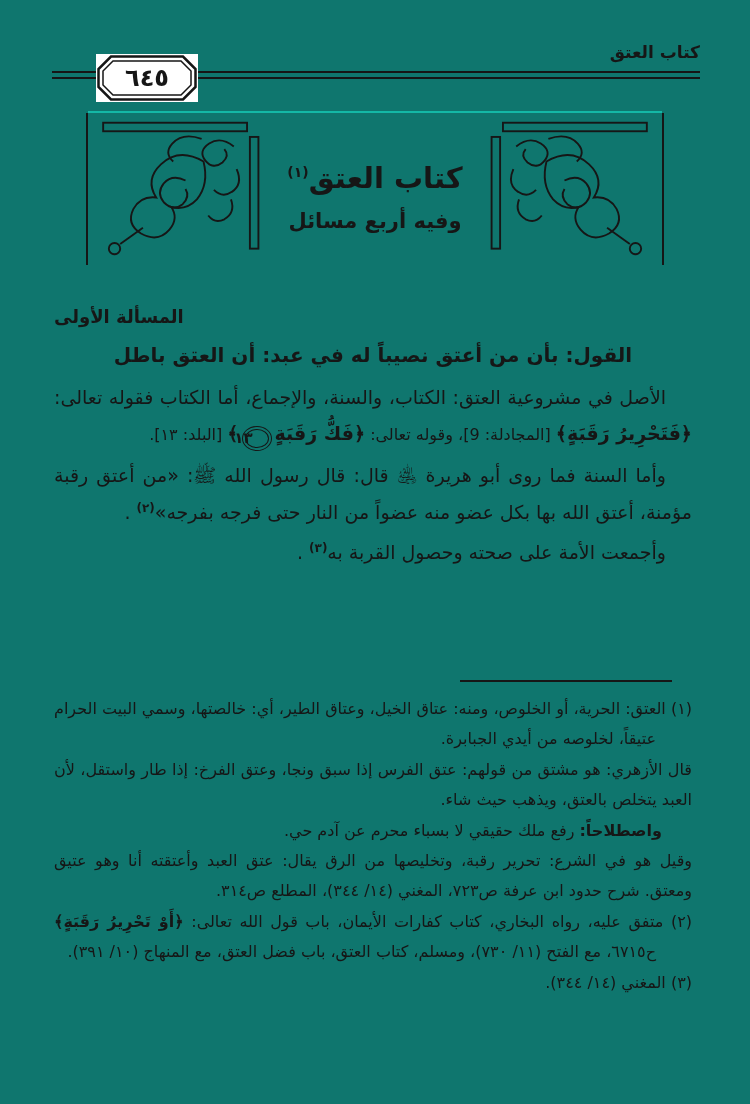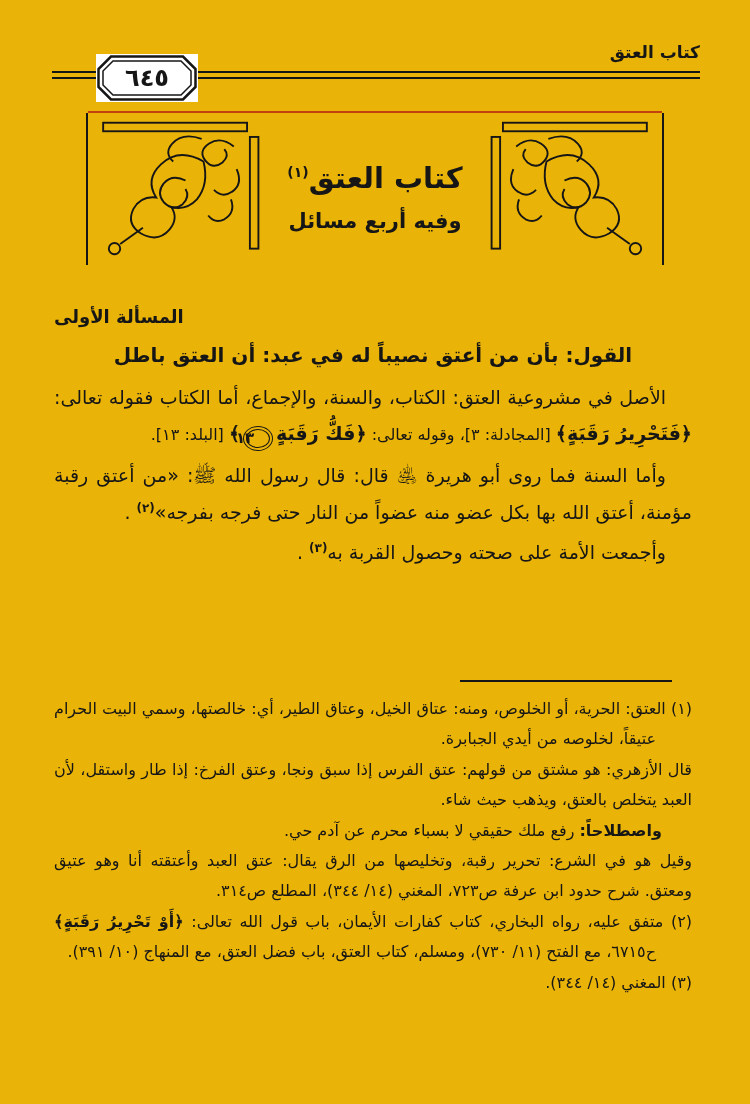--- a/index.html
+++ b/index.html
@@ -1,21 +1,21 @@
 <!DOCTYPE html>
 <html lang="ar" dir="rtl"><head>
 <meta charset="utf-8">
 <style>
   * { margin:0; padding:0; box-sizing:border-box; }
   html,body { background:#9a9a9a; }
   .page {
     position:relative;
     width:750px; height:1104px;
     margin:0 auto;
-    background:#eab308;
+    background:#0f766e;
     color:#161616;
     font-family:"DejaVu Sans", sans-serif;
     direction:rtl;
     overflow:hidden;
   }
   
   .running-head {
     position:absolute; top:42px; right:50px;
     font-size:17px; font-weight:bold;
   }
@@ -32,21 +32,21 @@
   }
   .pagenum-box svg { position:absolute; inset:0; width:100%; height:100%; }
   .pagenum {
     position:absolute; inset:0;
     display:flex; align-items:center; justify-content:center;
     font-size:24px; font-weight:bold; letter-spacing:2px;
   }
   
   .title-box {
     position:absolute; top:111px; left:88px; right:88px; height:158px;
-    border-top:2px solid #c2410c;
+    border-top:2px solid #14b8a6;
   }
   .title-box::before, .title-box::after {
     content:""; position:absolute; top:0; width:2px; height:152px; background:#161616;
   }
   .title-box::before { right:-2px; }
   .title-box::after  { left:-2px; }
   .orn {
     position:absolute; top:5px; width:172px; height:142px;
   }
   .orn.right-corner { right:3px; }
@@ -148,21 +148,21 @@
       </g>
     </svg>
     <div class="box-title"><span>كتاب العتق</span>​<sup>(١)</sup></div>
     <div class="box-subtitle">وفيه أربع مسائل</div>
   </div>
 
   <div class="content">
     <div class="sec-heading">المسألة الأولى</div>
     <div class="statement">القول: بأن من أعتق نصيباً له في عبد: أن العتق باطل</div>
 
-    <p class="body-par"><span>الأصل في مشروعية العتق: الكتاب، والسنة، والإجماع، أما الكتاب فقوله تعالى: </span><span class="quran">﴿فَتَحْرِيرُ رَقَبَةٍ﴾</span><span class="aya-ref"> [المجادلة: ٣]، وقوله تعالى: </span><span class="quran">﴿فَكُّ رَقَبَةٍ</span><span class="verse-circle">١٣</span><span class="quran">﴾</span><span class="aya-ref"> [البلد: ١٣].</span></p>
+    <p class="body-par"><span>الأصل في مشروعية العتق: الكتاب، والسنة، والإجماع، أما الكتاب فقوله تعالى: </span><span class="quran">﴿فَتَحْرِيرُ رَقَبَةٍ﴾</span><span class="aya-ref"> [المجادلة: 9]، وقوله تعالى: </span><span class="quran">﴿فَكُّ رَقَبَةٍ</span><span class="verse-circle">١٣</span><span class="quran">﴾</span><span class="aya-ref"> [البلد: ١٣].</span></p>
 
     <p class="body-par"><span>وأما السنة فما روى أبو هريرة </span><span>﵁</span><span> قال: قال رسول الله </span><span>ﷺ</span><span>: «من أعتق رقبة مؤمنة، أعتق الله بها بكل عضو منه عضواً من النار حتى فرجه بفرجه»</span><sup class="fnref">(٢)</sup><span> .</span></p>
 
     <p class="body-par"><span>وأجمعت الأمة على صحته وحصول القربة به</span><sup class="fnref">(٣)</sup><span> .</span></p>
   </div>
 
   <div class="footnotes">
     <div class="fn-sep"></div>
 
     <div class="fn fn-hang"><span class="fn-marker">(١)</span><span> العتق: الحرية، أو الخلوص، ومنه: عتاق الخيل، وعتاق الطير، أي: خالصتها، وسمي البيت الحرام عتيقاً، لخلوصه من أيدي الجبابرة.</span></div>

